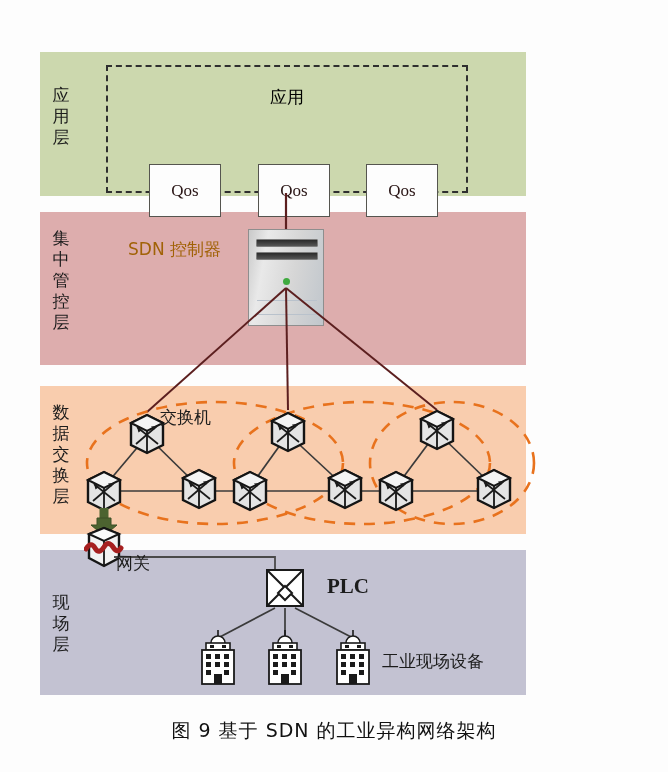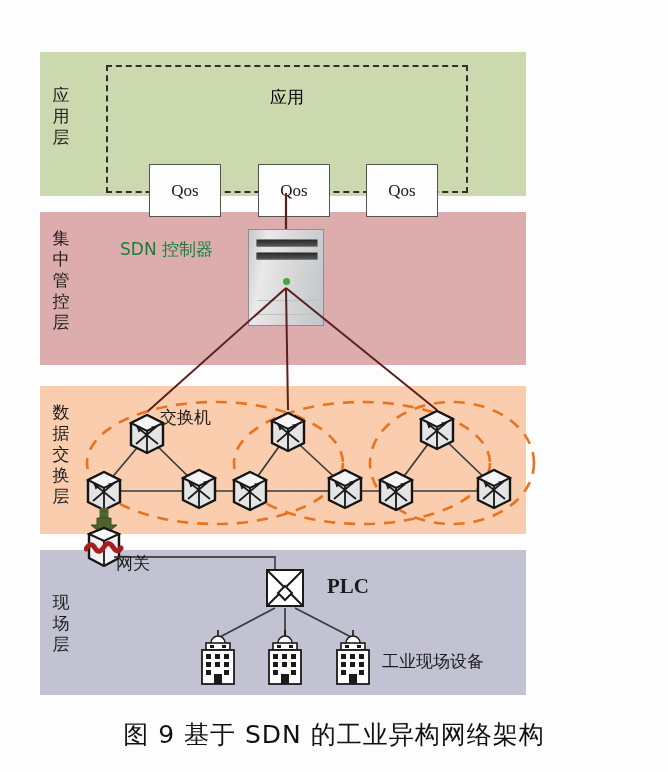--- a/index.html
+++ b/index.html
@@ -80,23 +80,23 @@
     color: #2a1616;
     margin-top: 44px;
   }
   .qos-1 { left: 149px; }
   .qos-2 { left: 258px; }
   .qos-3 { left: 366px; }
 
   
   .ctrl-label {
     position: absolute;
-    left: 120px; top: 238px;
-    font-size: 17px;
-    color: #15803d;
+    left: 128px; top: 238px;
+    font-size: 17px;
+    color: #a16207;
     font-family: "DejaVu Sans", sans-serif;
     white-space: nowrap;
   }
   .server {
     position: absolute;
     left: 248px; top: 229px;
     width: 76px; height: 97px;
     background: linear-gradient(100deg,#c9c9c9 0%,#e9e9e9 22%,#d6d6d6 58%,#c0c6cc 100%);
     border: 1.4px solid #8e8e8e;
     box-sizing: border-box;
@@ -127,21 +127,21 @@
   }
   .srv-line-1 { top: 70px; }
   .srv-line-2 { top: 84px; }
 
   
   .caption {
     position: absolute;
     left: 0; top: 718px;
     width: 668px;
     text-align: center;
-    font-size: 25px;
+    font-size: 19px;
     color: #111;
     font-family: "DejaVu Sans", sans-serif;
     letter-spacing: 1px;
   }
 
   
   .flabel {
     position: absolute;
     font-size: 17px;
     color: #1c1c1c;

